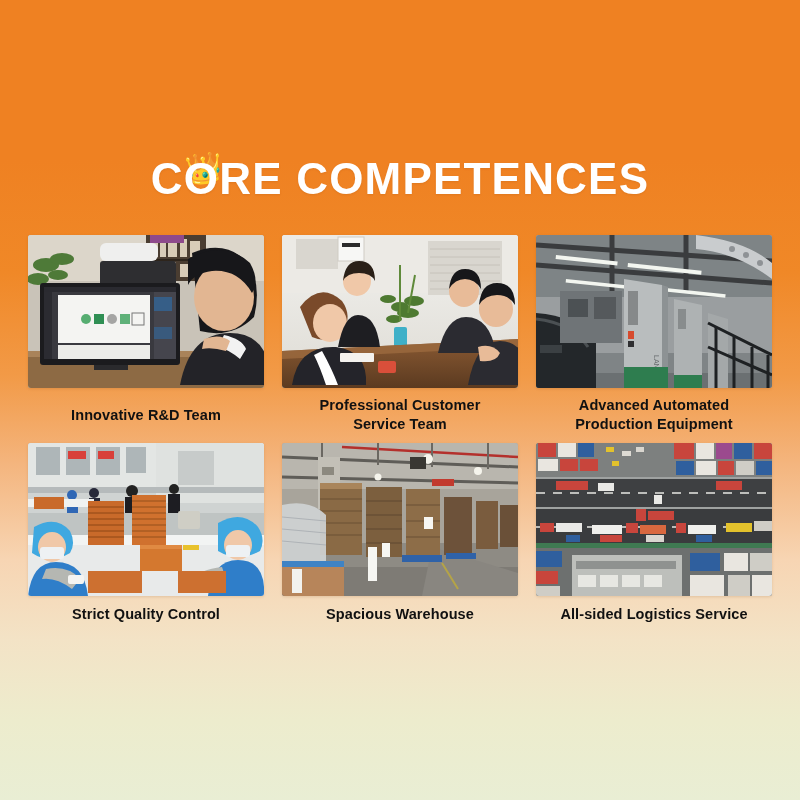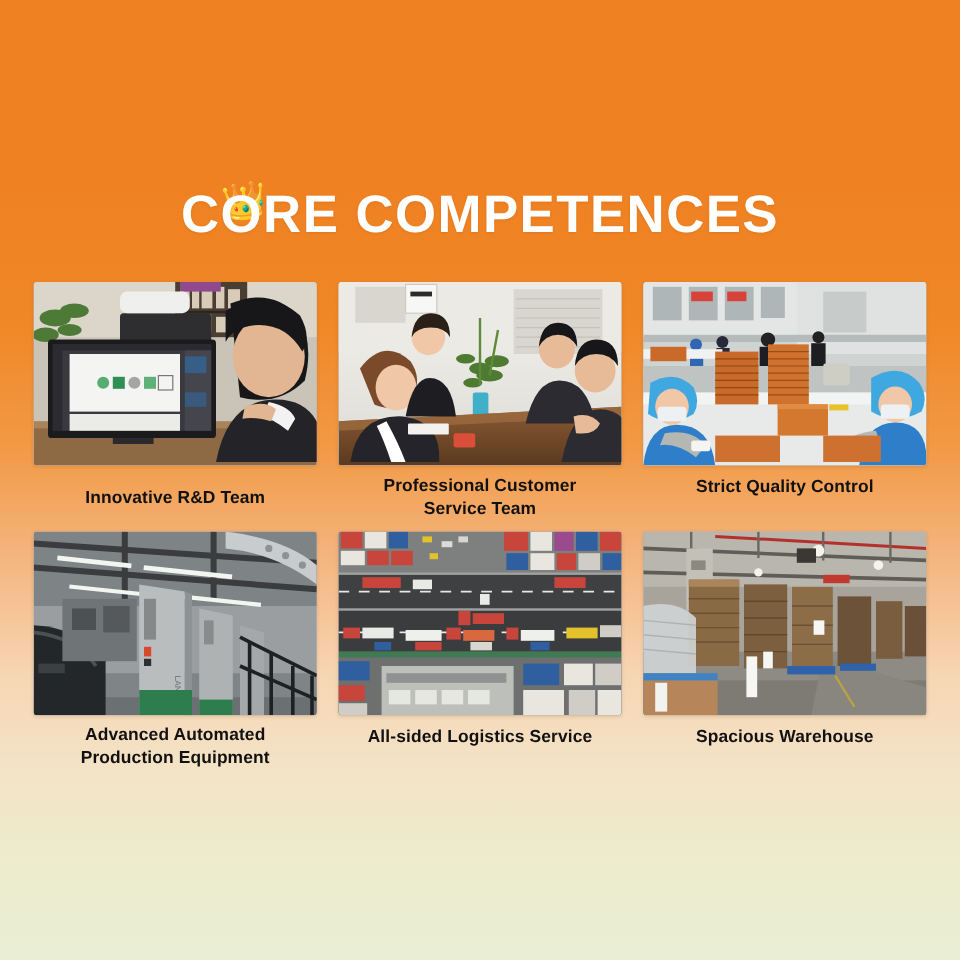--- a/index.html
+++ b/index.html
@@ -231,20 +231,86 @@
             <path d="M197 70 q2 -22 18 -22 q18 0 18 22 q-6 -10 -18 -10 q-12 0 -18 10 Z" fill="#17171a"></path>
             <path d="M186 150 q8 -44 32 -44 q28 0 30 44 Z" fill="#2b2b31"></path>
             <path d="M196 112 q14 -4 22 6 q-4 10 -20 8 Z" fill="#e8bb98"></path>
           </g>
           <rect x="58" y="118" width="34" height="9" rx="1" fill="#f4f2ee"></rect>
           <rect x="96" y="126" width="18" height="12" rx="2" fill="#d94f3a"></rect>
         </svg>
       </div>
       <div class="card-caption">Professional Customer
 Service Team</div>
+    </div>
+
+    <div class="card row1">
+      <div class="card-photo">
+        <svg viewBox="0 0 236 153" preserveAspectRatio="none" aria-hidden="true">
+          <rect width="236" height="153" fill="#9a9ea0"></rect>
+          <rect x="0" y="0" width="236" height="62" fill="#7e8486"></rect>
+
+          <g stroke="#3a3c3e" stroke-width="5" fill="none">
+            <line x1="0" y1="10" x2="236" y2="26"></line>
+            <line x1="0" y1="30" x2="236" y2="48"></line>
+            <line x1="76" y1="0" x2="76" y2="62"></line>
+            <line x1="150" y1="0" x2="150" y2="58"></line>
+          </g>
+
+          <path d="M160 0 q50 6 76 28 l0 16 q-34 -26 -76 -30 Z" fill="#c9ccce"></path>
+          <g fill="#8e9295">
+            <circle cx="196" cy="14" r="3"></circle>
+              <circle cx="210" cy="20" r="3"></circle>
+              <circle cx="224" cy="28" r="3"></circle>
+          </g>
+
+          <g fill="#f3f6f0">
+            <rect x="20" y="20" width="62" height="4" transform="rotate(6 20 20)"></rect>
+            <rect x="92" y="28" width="74" height="4" transform="rotate(6 92 28)"></rect>
+            <rect x="30" y="44" width="68" height="3.5" transform="rotate(6 30 44)"></rect>
+            <rect x="120" y="52" width="70" height="3.5" transform="rotate(6 120 52)"></rect>
+          </g>
+
+          <rect x="0" y="118" width="236" height="35" fill="#7f8486"></rect>
+          <rect x="0" y="138" width="236" height="15" fill="#6b7072"></rect>
+
+          <path d="M88 44 L126 50 L126 153 L88 153 Z" fill="#b9bdbe"></path>
+          <path d="M126 50 L132 52 L132 153 L126 153 Z" fill="#8d9294"></path>
+          <rect x="92" y="56" width="10" height="34" fill="#86898a"></rect>
+          <rect x="92" y="96" width="6" height="8" fill="#d64b2e"></rect>
+          <rect x="92" y="106" width="6" height="6" fill="#2f2f31"></rect>
+          <text x="118" y="120" fill="#6a6e70" font-size="7" font-family="sans-serif" transform="rotate(90 118 120)">LAND 800</text>
+
+          <path d="M138 64 L166 70 L166 153 L138 153 Z" fill="#aeb2b3"></path>
+          <rect x="142" y="74" width="8" height="20" fill="#888c8d"></rect>
+
+          <path d="M172 78 L192 84 L192 153 L172 153 Z" fill="#a4a8a9"></path>
+
+          <path d="M0 78 q40 2 60 30 l0 45 L0 153 Z" fill="#23272a"></path>
+          <path d="M0 84 q36 4 52 28" stroke="#4b5053" stroke-width="3" fill="none"></path>
+          <rect x="4" y="110" width="22" height="8" fill="#3b4043"></rect>
+
+          <rect x="24" y="56" width="62" height="52" fill="#6f7477"></rect>
+          <rect x="32" y="64" width="20" height="18" fill="#4c5154"></rect>
+          <rect x="58" y="62" width="22" height="22" fill="#55595c"></rect>
+
+          <g fill="#2e7d4f">
+            <rect x="88" y="132" width="44" height="21"></rect>
+            <rect x="138" y="140" width="28" height="13"></rect>
+          </g>
+
+          <g stroke="#1e2123" stroke-width="3" fill="none">
+            <path d="M172 88 L236 120"></path>
+            <path d="M172 112 L236 140"></path>
+            <path d="M180 92 L180 153 M198 102 L198 153 M216 112 L216 153 M232 120 L232 153"></path>
+          </g>
+        </svg>
+      </div>
+      <div class="card-caption">Advanced Automated
+Production Equipment</div>
     </div>
 
     <div class="card row2">
       <div class="card-photo">
         <svg viewBox="0 0 236 153" preserveAspectRatio="none" aria-hidden="true">
           <rect width="236" height="153" fill="#cfd3d2"></rect>
           <rect x="0" y="0" width="236" height="46" fill="#e3e6e4"></rect>
 
           <g fill="#aeb6b8">
             <rect x="8" y="4" width="24" height="28"></rect>
@@ -319,182 +385,20 @@
             <rect x="198" y="102" width="24" height="12" rx="3" fill="#eef1f3"></rect>
             <path d="M180 153 q4 -36 30 -36 q28 0 26 36 Z" fill="#2f7ec9"></path>
             <path d="M194 124 q-22 2 -32 14 l8 10 q14 -12 28 -12 Z" fill="#b5b7b2"></path>
             <rect x="164" y="136" width="16" height="9" rx="2" fill="#f4f4f2"></rect>
           </g>
           <rect x="60" y="128" width="54" height="22" fill="#cd7030"></rect>
           <rect x="150" y="128" width="48" height="22" fill="#cd7030"></rect>
         </svg>
       </div>
       <div class="card-caption">Strict Quality Control</div>
-    </div>
-
-    <div class="card row1">
-      <div class="card-photo">
-        <svg viewBox="0 0 236 153" preserveAspectRatio="none" aria-hidden="true">
-          <rect width="236" height="153" fill="#9a9ea0"></rect>
-          <rect x="0" y="0" width="236" height="62" fill="#7e8486"></rect>
-
-          <g stroke="#3a3c3e" stroke-width="5" fill="none">
-            <line x1="0" y1="10" x2="236" y2="26"></line>
-            <line x1="0" y1="30" x2="236" y2="48"></line>
-            <line x1="76" y1="0" x2="76" y2="62"></line>
-            <line x1="150" y1="0" x2="150" y2="58"></line>
-          </g>
-
-          <path d="M160 0 q50 6 76 28 l0 16 q-34 -26 -76 -30 Z" fill="#c9ccce"></path>
-          <g fill="#8e9295">
-            <circle cx="196" cy="14" r="3"></circle>
-              <circle cx="210" cy="20" r="3"></circle>
-              <circle cx="224" cy="28" r="3"></circle>
-          </g>
-
-          <g fill="#f3f6f0">
-            <rect x="20" y="20" width="62" height="4" transform="rotate(6 20 20)"></rect>
-            <rect x="92" y="28" width="74" height="4" transform="rotate(6 92 28)"></rect>
-            <rect x="30" y="44" width="68" height="3.5" transform="rotate(6 30 44)"></rect>
-            <rect x="120" y="52" width="70" height="3.5" transform="rotate(6 120 52)"></rect>
-          </g>
-
-          <rect x="0" y="118" width="236" height="35" fill="#7f8486"></rect>
-          <rect x="0" y="138" width="236" height="15" fill="#6b7072"></rect>
-
-          <path d="M88 44 L126 50 L126 153 L88 153 Z" fill="#b9bdbe"></path>
-          <path d="M126 50 L132 52 L132 153 L126 153 Z" fill="#8d9294"></path>
-          <rect x="92" y="56" width="10" height="34" fill="#86898a"></rect>
-          <rect x="92" y="96" width="6" height="8" fill="#d64b2e"></rect>
-          <rect x="92" y="106" width="6" height="6" fill="#2f2f31"></rect>
-          <text x="118" y="120" fill="#6a6e70" font-size="7" font-family="sans-serif" transform="rotate(90 118 120)">LAND 800</text>
-
-          <path d="M138 64 L166 70 L166 153 L138 153 Z" fill="#aeb2b3"></path>
-          <rect x="142" y="74" width="8" height="20" fill="#888c8d"></rect>
-
-          <path d="M172 78 L192 84 L192 153 L172 153 Z" fill="#a4a8a9"></path>
-
-          <path d="M0 78 q40 2 60 30 l0 45 L0 153 Z" fill="#23272a"></path>
-          <path d="M0 84 q36 4 52 28" stroke="#4b5053" stroke-width="3" fill="none"></path>
-          <rect x="4" y="110" width="22" height="8" fill="#3b4043"></rect>
-
-          <rect x="24" y="56" width="62" height="52" fill="#6f7477"></rect>
-          <rect x="32" y="64" width="20" height="18" fill="#4c5154"></rect>
-          <rect x="58" y="62" width="22" height="22" fill="#55595c"></rect>
-
-          <g fill="#2e7d4f">
-            <rect x="88" y="132" width="44" height="21"></rect>
-            <rect x="138" y="140" width="28" height="13"></rect>
-          </g>
-
-          <g stroke="#1e2123" stroke-width="3" fill="none">
-            <path d="M172 88 L236 120"></path>
-            <path d="M172 112 L236 140"></path>
-            <path d="M180 92 L180 153 M198 102 L198 153 M216 112 L216 153 M232 120 L232 153"></path>
-          </g>
-        </svg>
-      </div>
-      <div class="card-caption">Advanced Automated
-Production Equipment</div>
-    </div>
-
-    <div class="card row2">
-      <div class="card-photo">
-        <svg viewBox="0 0 236 153" preserveAspectRatio="none" aria-hidden="true">
-          <rect width="236" height="153" fill="#6e7173"></rect>
-
-          <rect x="0" y="0" width="236" height="34" fill="#7d807f"></rect>
-          <g>
-            <rect x="2" y="0" width="18" height="14" fill="#c8453c"></rect>
-            <rect x="22" y="0" width="18" height="14" fill="#e9e6e0"></rect>
-            <rect x="42" y="0" width="16" height="14" fill="#2f5f9e"></rect>
-            <rect x="2" y="16" width="20" height="12" fill="#e9e6e0"></rect>
-            <rect x="24" y="16" width="18" height="12" fill="#c8453c"></rect>
-            <rect x="44" y="16" width="18" height="12" fill="#c8453c"></rect>
-            <rect x="138" y="0" width="20" height="16" fill="#c8453c"></rect>
-            <rect x="160" y="0" width="18" height="16" fill="#e9e6e0"></rect>
-            <rect x="180" y="0" width="16" height="16" fill="#9b4a8e"></rect>
-            <rect x="198" y="0" width="18" height="16" fill="#2f5f9e"></rect>
-            <rect x="218" y="0" width="18" height="16" fill="#c8453c"></rect>
-            <rect x="140" y="18" width="18" height="14" fill="#2f5f9e"></rect>
-            <rect x="160" y="18" width="20" height="14" fill="#e9e6e0"></rect>
-            <rect x="182" y="18" width="16" height="14" fill="#c8453c"></rect>
-            <rect x="200" y="18" width="18" height="14" fill="#cfcdc6"></rect>
-            <rect x="220" y="18" width="16" height="14" fill="#2f5f9e"></rect>
-          </g>
-
-          <g>
-            <rect x="70" y="4" width="8" height="5" fill="#e3c22c"></rect>
-            <rect x="86" y="8" width="9" height="5" fill="#dedbd4"></rect>
-            <rect x="100" y="4" width="8" height="5" fill="#d9d6cf"></rect>
-            <rect x="76" y="18" width="7" height="5" fill="#e3c22c"></rect>
-          </g>
-
-          <rect x="0" y="36" width="236" height="28" fill="#3e4042"></rect>
-          <g stroke="#e8e8e4" stroke-width="1.5" stroke-dasharray="9 8">
-            <line x1="0" y1="50" x2="236" y2="50"></line>
-          </g>
-          <rect x="0" y="34" width="236" height="2" fill="#9fa2a1"></rect>
-          <rect x="0" y="64" width="236" height="2" fill="#9fa2a1"></rect>
-          <g>
-            <rect x="20" y="38" width="32" height="9" fill="#c8453c"></rect>
-            <rect x="62" y="40" width="16" height="8" fill="#e9e9e6"></rect>
-            <rect x="180" y="38" width="26" height="9" fill="#c8453c"></rect>
-            <rect x="118" y="52" width="8" height="9" fill="#e9e9e6"></rect>
-          </g>
-
-          <rect x="0" y="66" width="236" height="34" fill="#3a3c3e"></rect>
-          <g stroke="#e8e8e4" stroke-width="1.5" stroke-dasharray="9 8">
-            <line x1="0" y1="84" x2="236" y2="84"></line>
-          </g>
-          <g>
-            <rect x="100" y="66" width="10" height="12" fill="#c8453c"></rect>
-            <rect x="112" y="68" width="26" height="9" fill="#c8453c"></rect>
-            <rect x="4" y="80" width="14" height="9" fill="#c8453c"></rect>
-            <rect x="20" y="80" width="26" height="9" fill="#e9e9e6"></rect>
-            <rect x="56" y="82" width="30" height="9" fill="#efefec"></rect>
-            <rect x="90" y="80" width="12" height="10" fill="#c8453c"></rect>
-            <rect x="104" y="82" width="26" height="9" fill="#d9683f"></rect>
-            <rect x="140" y="80" width="10" height="10" fill="#c8453c"></rect>
-            <rect x="152" y="82" width="28" height="9" fill="#efefec"></rect>
-            <rect x="190" y="80" width="26" height="9" fill="#e3c22c"></rect>
-            <rect x="218" y="78" width="18" height="10" fill="#cfcdc6"></rect>
-            <rect x="30" y="92" width="14" height="7" fill="#2f5f9e"></rect>
-            <rect x="64" y="92" width="22" height="7" fill="#c8453c"></rect>
-            <rect x="110" y="92" width="18" height="7" fill="#d9d6cf"></rect>
-            <rect x="160" y="92" width="16" height="7" fill="#2f5f9e"></rect>
-          </g>
-
-          <rect x="0" y="100" width="236" height="5" fill="#3f7a52"></rect>
-
-          <rect x="0" y="105" width="236" height="48" fill="#6d706f"></rect>
-          <rect x="36" y="112" width="110" height="41" fill="#bdbfbb"></rect>
-          <g fill="#8f9290">
-            <rect x="40" y="118" width="100" height="8"></rect>
-          </g>
-          <g fill="#e7e7e2">
-            <rect x="42" y="132" width="18" height="12"></rect>
-              <rect x="64" y="132" width="18" height="12"></rect>
-            <rect x="86" y="132" width="18" height="12"></rect>
-              <rect x="108" y="132" width="18" height="12"></rect>
-          </g>
-          <g>
-            <rect x="0" y="108" width="26" height="16" fill="#2f5f9e"></rect>
-            <rect x="0" y="128" width="22" height="13" fill="#c8453c"></rect>
-            <rect x="0" y="143" width="24" height="10" fill="#cfcdc6"></rect>
-            <rect x="154" y="110" width="30" height="18" fill="#2f5f9e"></rect>
-            <rect x="188" y="110" width="24" height="18" fill="#e9e6e0"></rect>
-            <rect x="214" y="110" width="22" height="18" fill="#cfcdc6"></rect>
-            <rect x="154" y="132" width="34" height="21" fill="#e9e6e0"></rect>
-            <rect x="192" y="132" width="22" height="21" fill="#cfcdc6"></rect>
-            <rect x="216" y="132" width="20" height="21" fill="#e9e6e0"></rect>
-          </g>
-        </svg>
-      </div>
-      <div class="card-caption">All-sided Logistics Service</div>
     </div>
 
     <div class="card row2">
       <div class="card-photo">
         <svg viewBox="0 0 236 153" preserveAspectRatio="none" aria-hidden="true">
           <rect width="236" height="153" fill="#a8a49b"></rect>
           <rect x="0" y="0" width="236" height="46" fill="#b9b6ae"></rect>
 
           <g stroke="#5f5d58" stroke-width="3" fill="none">
             <line x1="0" y1="14" x2="236" y2="24"></line>
@@ -574,14 +478,110 @@
 
           <g fill="#2f62a8">
             <rect x="120" y="112" width="40" height="7"></rect>
               <rect x="164" y="110" width="30" height="6"></rect>
           </g>
         </svg>
       </div>
       <div class="card-caption">Spacious Warehouse</div>
     </div>
 
+    <div class="card row2">
+      <div class="card-photo">
+        <svg viewBox="0 0 236 153" preserveAspectRatio="none" aria-hidden="true">
+          <rect width="236" height="153" fill="#6e7173"></rect>
+
+          <rect x="0" y="0" width="236" height="34" fill="#7d807f"></rect>
+          <g>
+            <rect x="2" y="0" width="18" height="14" fill="#c8453c"></rect>
+            <rect x="22" y="0" width="18" height="14" fill="#e9e6e0"></rect>
+            <rect x="42" y="0" width="16" height="14" fill="#2f5f9e"></rect>
+            <rect x="2" y="16" width="20" height="12" fill="#e9e6e0"></rect>
+            <rect x="24" y="16" width="18" height="12" fill="#c8453c"></rect>
+            <rect x="44" y="16" width="18" height="12" fill="#c8453c"></rect>
+            <rect x="138" y="0" width="20" height="16" fill="#c8453c"></rect>
+            <rect x="160" y="0" width="18" height="16" fill="#e9e6e0"></rect>
+            <rect x="180" y="0" width="16" height="16" fill="#9b4a8e"></rect>
+            <rect x="198" y="0" width="18" height="16" fill="#2f5f9e"></rect>
+            <rect x="218" y="0" width="18" height="16" fill="#c8453c"></rect>
+            <rect x="140" y="18" width="18" height="14" fill="#2f5f9e"></rect>
+            <rect x="160" y="18" width="20" height="14" fill="#e9e6e0"></rect>
+            <rect x="182" y="18" width="16" height="14" fill="#c8453c"></rect>
+            <rect x="200" y="18" width="18" height="14" fill="#cfcdc6"></rect>
+            <rect x="220" y="18" width="16" height="14" fill="#2f5f9e"></rect>
+          </g>
+
+          <g>
+            <rect x="70" y="4" width="8" height="5" fill="#e3c22c"></rect>
+            <rect x="86" y="8" width="9" height="5" fill="#dedbd4"></rect>
+            <rect x="100" y="4" width="8" height="5" fill="#d9d6cf"></rect>
+            <rect x="76" y="18" width="7" height="5" fill="#e3c22c"></rect>
+          </g>
+
+          <rect x="0" y="36" width="236" height="28" fill="#3e4042"></rect>
+          <g stroke="#e8e8e4" stroke-width="1.5" stroke-dasharray="9 8">
+            <line x1="0" y1="50" x2="236" y2="50"></line>
+          </g>
+          <rect x="0" y="34" width="236" height="2" fill="#9fa2a1"></rect>
+          <rect x="0" y="64" width="236" height="2" fill="#9fa2a1"></rect>
+          <g>
+            <rect x="20" y="38" width="32" height="9" fill="#c8453c"></rect>
+            <rect x="62" y="40" width="16" height="8" fill="#e9e9e6"></rect>
+            <rect x="180" y="38" width="26" height="9" fill="#c8453c"></rect>
+            <rect x="118" y="52" width="8" height="9" fill="#e9e9e6"></rect>
+          </g>
+
+          <rect x="0" y="66" width="236" height="34" fill="#3a3c3e"></rect>
+          <g stroke="#e8e8e4" stroke-width="1.5" stroke-dasharray="9 8">
+            <line x1="0" y1="84" x2="236" y2="84"></line>
+          </g>
+          <g>
+            <rect x="100" y="66" width="10" height="12" fill="#c8453c"></rect>
+            <rect x="112" y="68" width="26" height="9" fill="#c8453c"></rect>
+            <rect x="4" y="80" width="14" height="9" fill="#c8453c"></rect>
+            <rect x="20" y="80" width="26" height="9" fill="#e9e9e6"></rect>
+            <rect x="56" y="82" width="30" height="9" fill="#efefec"></rect>
+            <rect x="90" y="80" width="12" height="10" fill="#c8453c"></rect>
+            <rect x="104" y="82" width="26" height="9" fill="#d9683f"></rect>
+            <rect x="140" y="80" width="10" height="10" fill="#c8453c"></rect>
+            <rect x="152" y="82" width="28" height="9" fill="#efefec"></rect>
+            <rect x="190" y="80" width="26" height="9" fill="#e3c22c"></rect>
+            <rect x="218" y="78" width="18" height="10" fill="#cfcdc6"></rect>
+            <rect x="30" y="92" width="14" height="7" fill="#2f5f9e"></rect>
+            <rect x="64" y="92" width="22" height="7" fill="#c8453c"></rect>
+            <rect x="110" y="92" width="18" height="7" fill="#d9d6cf"></rect>
+            <rect x="160" y="92" width="16" height="7" fill="#2f5f9e"></rect>
+          </g>
+
+          <rect x="0" y="100" width="236" height="5" fill="#3f7a52"></rect>
+
+          <rect x="0" y="105" width="236" height="48" fill="#6d706f"></rect>
+          <rect x="36" y="112" width="110" height="41" fill="#bdbfbb"></rect>
+          <g fill="#8f9290">
+            <rect x="40" y="118" width="100" height="8"></rect>
+          </g>
+          <g fill="#e7e7e2">
+            <rect x="42" y="132" width="18" height="12"></rect>
+              <rect x="64" y="132" width="18" height="12"></rect>
+            <rect x="86" y="132" width="18" height="12"></rect>
+              <rect x="108" y="132" width="18" height="12"></rect>
+          </g>
+          <g>
+            <rect x="0" y="108" width="26" height="16" fill="#2f5f9e"></rect>
+            <rect x="0" y="128" width="22" height="13" fill="#c8453c"></rect>
+            <rect x="0" y="143" width="24" height="10" fill="#cfcdc6"></rect>
+            <rect x="154" y="110" width="30" height="18" fill="#2f5f9e"></rect>
+            <rect x="188" y="110" width="24" height="18" fill="#e9e6e0"></rect>
+            <rect x="214" y="110" width="22" height="18" fill="#cfcdc6"></rect>
+            <rect x="154" y="132" width="34" height="21" fill="#e9e6e0"></rect>
+            <rect x="192" y="132" width="22" height="21" fill="#cfcdc6"></rect>
+            <rect x="216" y="132" width="20" height="21" fill="#e9e6e0"></rect>
+          </g>
+        </svg>
+      </div>
+      <div class="card-caption">All-sided Logistics Service</div>
+    </div>
+
   </div>
 </div>
 
 </body></html>

